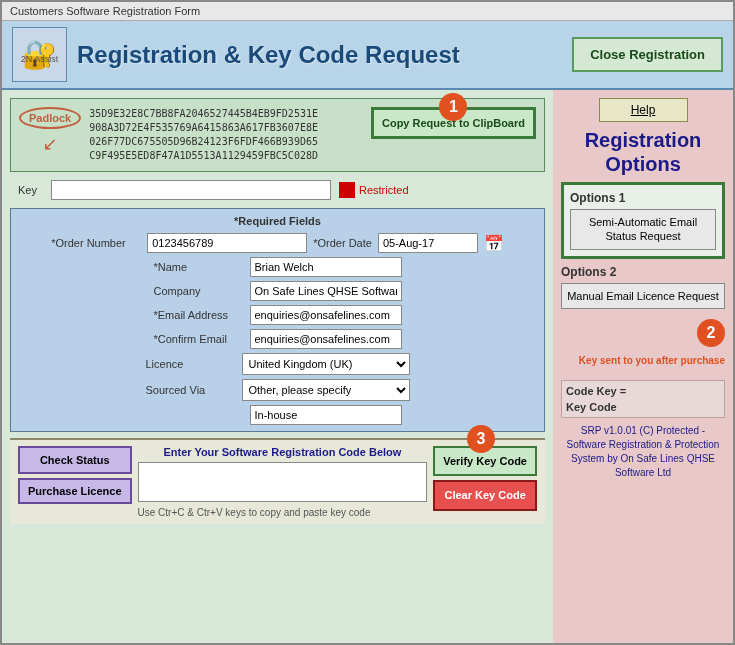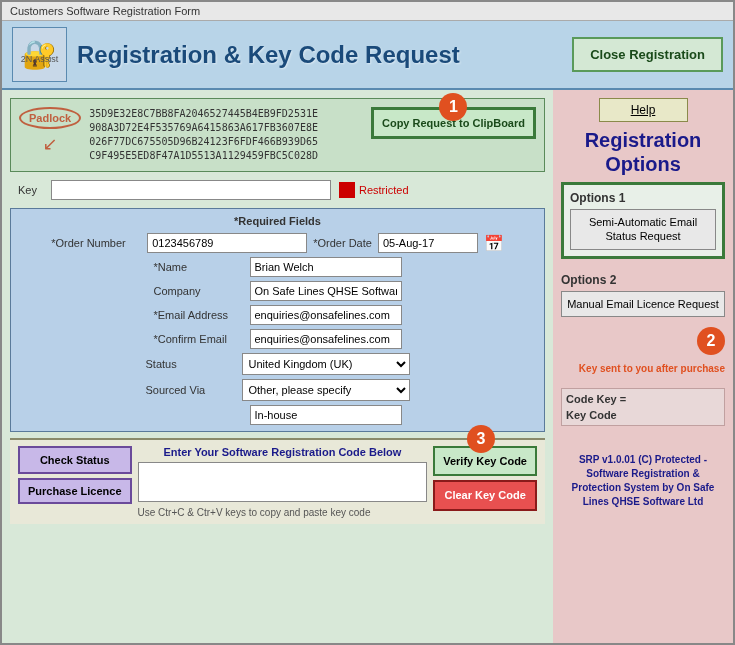--- a/index.html
+++ b/index.html
@@ -331,22 +331,21 @@
       cursor: pointer;
       text-align: center;
       width: 100%;
       line-height: 1.3;
     }
     .srp-text {
       font-size: 10px;
       color: #1a1a8a;
       text-align: center;
       line-height: 1.4;
-      margin-top: 21px;
-      font-weight: bold;
+      margin-top: 0;
     }
     .key-sent-text {
       color: #e05020;
       font-size: 10px;
       font-weight: bold;
       text-align: right;
       margin-top: 2px;
     }
     .step-circle {
       background: #e05020;
@@ -458,21 +457,21 @@
           <span class="form-label">*Email Address</span>
           <input class="form-input form-input-full" value="enquiries@onsafelines.com" style="">
         </div>
 
         <div class="form-row">
           <span class="form-label">*Confirm Email</span>
           <input class="form-input form-input-full" value="enquiries@onsafelines.com" style="">
         </div>
 
         <div class="form-row">
-          <span class="form-label">Status</span>
+          <span class="form-label">Licence</span>
           <select class="form-select">
             <option>United Kingdom (UK)</option>
           </select>
         </div>
 
         <div class="form-row">
           <span class="form-label">Sourced Via</span>
           <select class="form-select">
             <option>Other, please specify</option>
           </select>
@@ -508,21 +507,21 @@
     <div class="right-panel">
       <button class="help-btn">Help</button>
 
       <div class="reg-options-title">Registration Options</div>
 
       <div class="options-box">
         <div class="options-label">Options 1</div>
         <button class="options-btn">Semi-Automatic Email Status Request</button>
       </div>
 
-      <div style="margin-top:8px;">
+      <div style="margin-top:0;">
         <div class="options-label">Options 2</div>
         <button class="options-btn" style="border:1px solid #888;">Manual Email Licence Request</button>
       </div>
 
       <div style="display:flex; justify-content:flex-end; margin-top:4px;">
         <div class="step-circle">
           <span>2</span>
         </div>
       </div>
 

